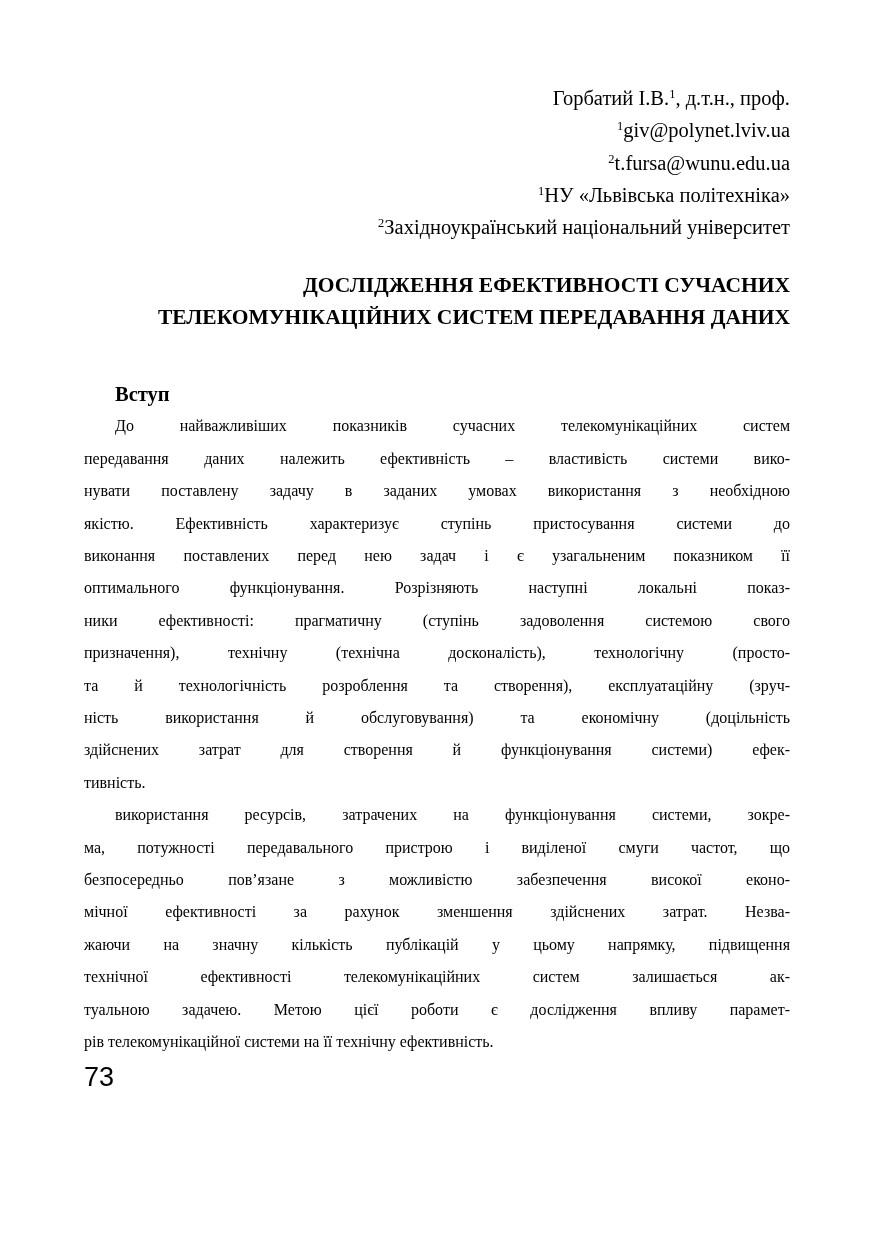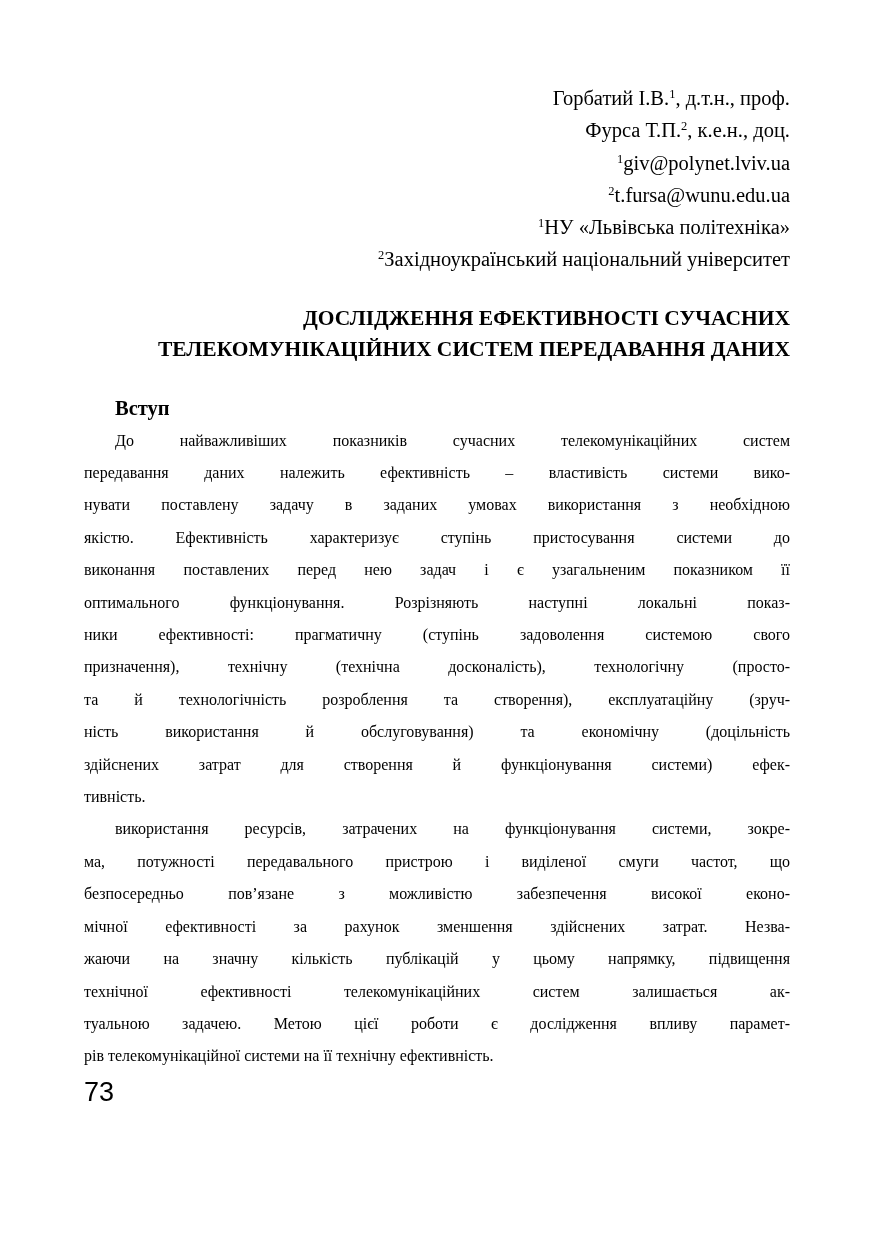--- a/index.html
+++ b/index.html
@@ -30,21 +30,21 @@
     line-height: 0;
   }
   .title {
     margin-top: 27px;
     font-size: 21.5px;
     line-height: 31.7px;
     font-weight: bold;
     text-align: right;
   }
   .intro-heading {
-    margin-top: 26px;
+    margin-top: 44px;
     font-size: 20.5px;
     font-weight: bold;
     line-height: 32.4px;
     text-indent: 31px;
   }
   .para {
     font-size: 16px;
     line-height: 32.4px;
   }
   .para .line {
@@ -62,21 +62,20 @@
     text-align: left;
   }
 </style>
 </head>
 <body>
 
 <div class="page">
 
   <header class="author-block">
     <div class="author-line"><span>Горбатий І.В.</span><span class="sup">1</span><span>, д.т.н., проф.</span></div>
-    <div class="author-line"><span>Фурса Т.П.</span><span class="sup">2</span><span>, к.е.н., доц.</span></div>
     <div class="author-line"><span></span><span class="sup">1</span><span>giv@polynet.lviv.ua</span></div>
     <div class="author-line"><span></span><span class="sup">2</span><span>t.fursa@wunu.edu.ua</span></div>
     <div class="author-line"><span></span><span class="sup">1</span><span>НУ «Львівська політехніка»</span></div>
     <div class="author-line"><span></span><span class="sup">2</span><span>Західноукраїнський національний університет</span></div>
   </header>
 
   <h1 class="title">
     <div>ДОСЛІДЖЕННЯ ЕФЕКТИВНОСТІ СУЧАСНИХ</div>
     <div>ТЕЛЕКОМУНІКАЦІЙНИХ СИСТЕМ ПЕРЕДАВАННЯ ДАНИХ</div>
   </h1>

